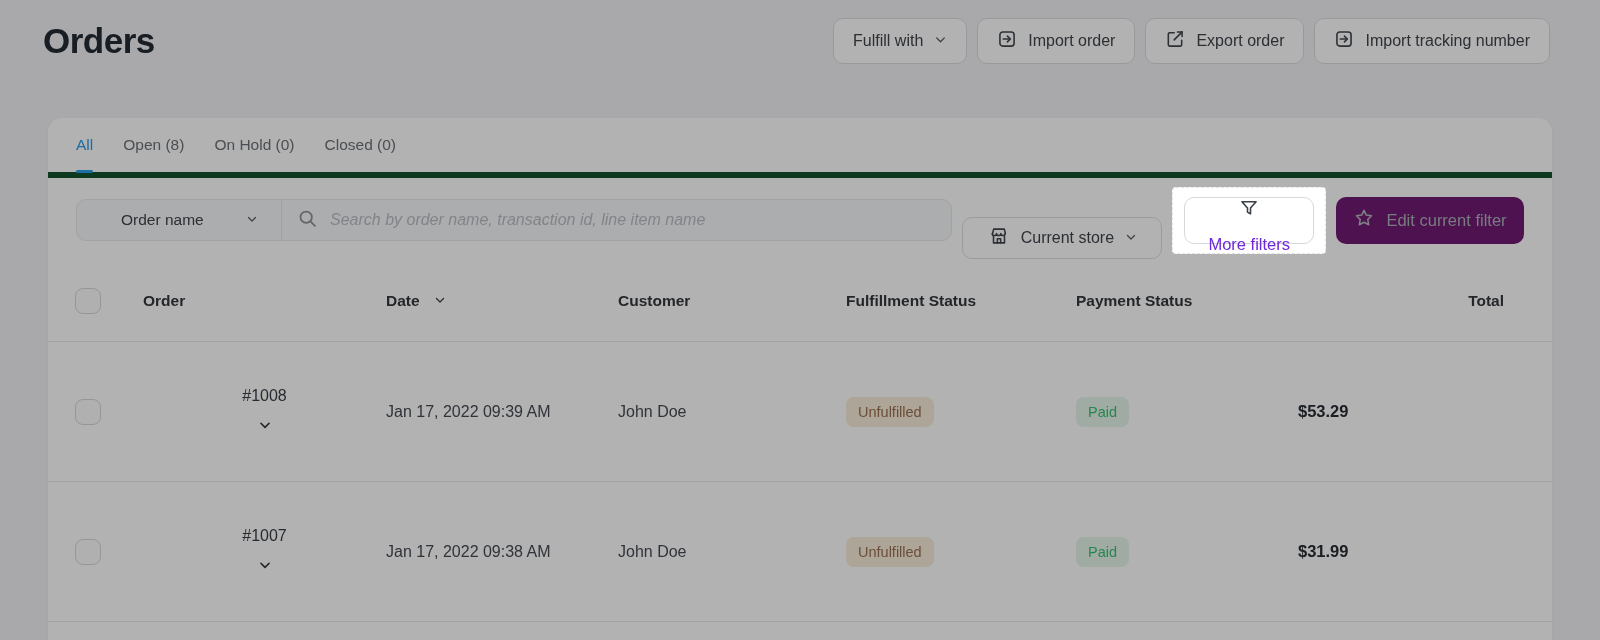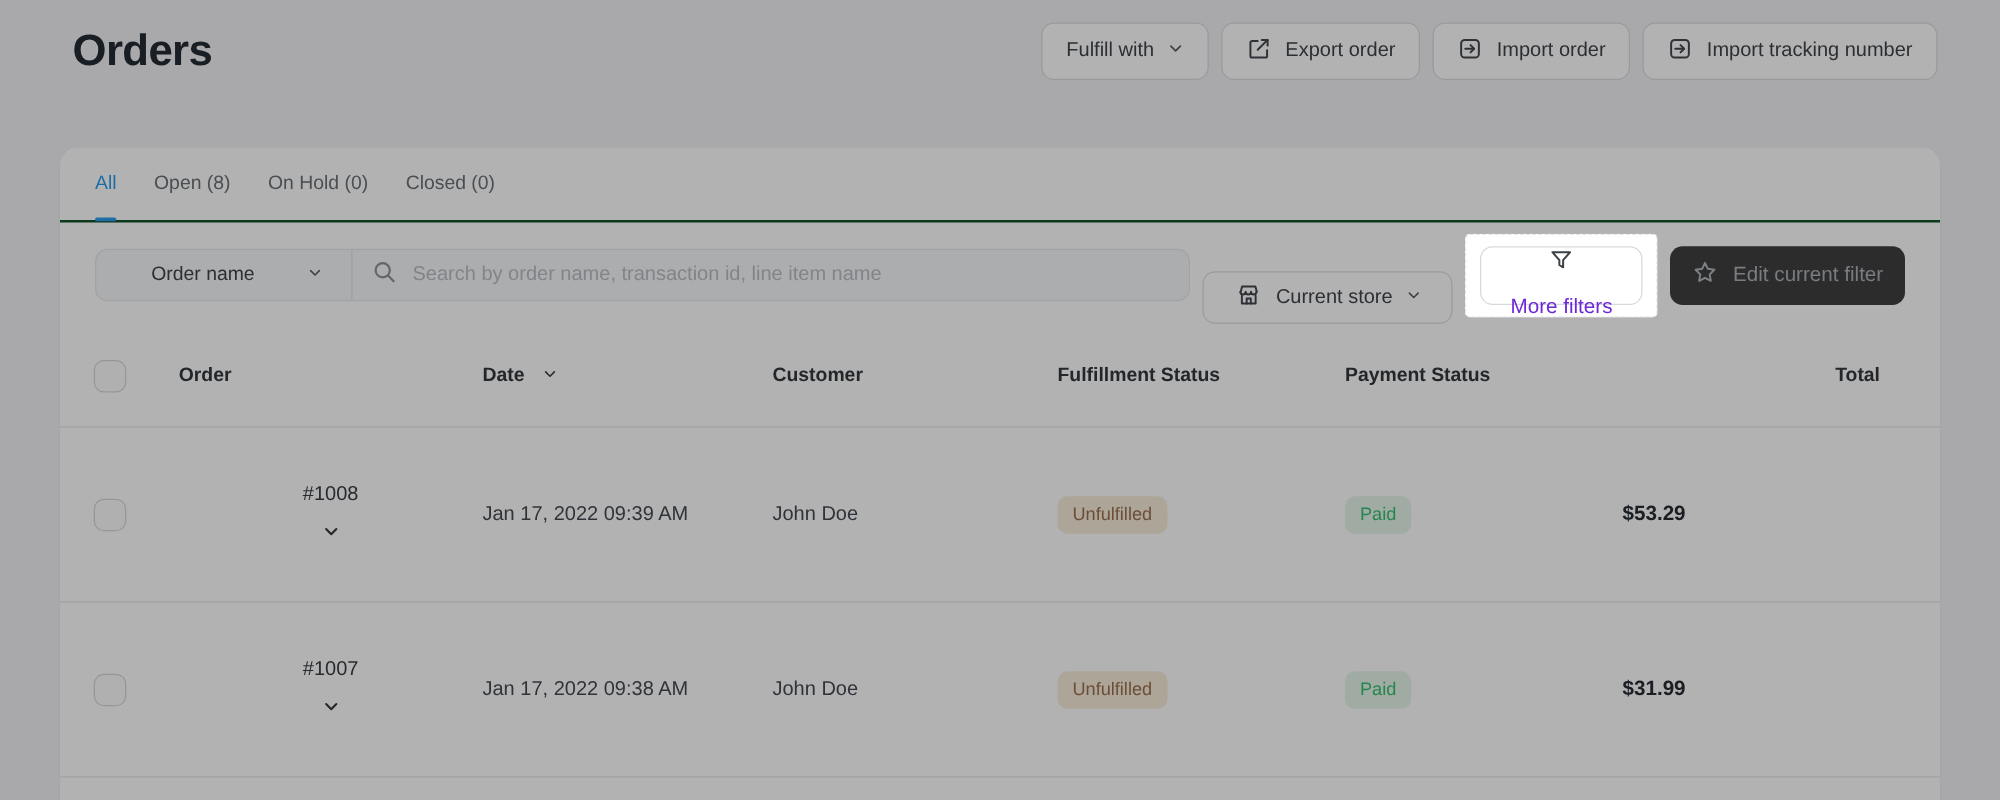--- a/index.html
+++ b/index.html
@@ -2,57 +2,57 @@
 <html><head>
 <meta charset="utf-8">
 <style>
   * { margin:0; padding:0; box-sizing:border-box; }
   html,body { width:1600px; height:640px; }
   .page {
     position:relative; width:1600px; height:640px; overflow:hidden;
     background:#f2f3f5; font-family:"Liberation Sans", sans-serif; color:#3c424a;
   }
   
-  .page-header { display:flex; justify-content:space-between; align-items:flex-start; padding:18px 50px 0 58px; }
+  .page-header { display:flex; justify-content:space-between; align-items:flex-start; padding:18px 50px 0 43px; }
   .page-title { font-size:35px; font-weight:700; color:#242b35; letter-spacing:-0.5px; line-height:46px; }
   .header-actions { display:flex; gap:10px; }
   .btn {
     display:inline-flex; align-items:center; gap:11px; height:46px; padding:0 19px;
     background:#ffffff; border:1px solid #d9dcdf; border-radius:10px;
     font-size:16px; color:#3f444a; cursor:pointer; font-family:inherit; white-space:nowrap;text-align:center;
   }
   .btn svg { flex:none; }
   
   .card { margin:54px 48px 0; background:#ffffff; border-radius:14px; height:700px; box-shadow:0 1px 3px rgba(0,0,0,.06); }
   
-  .tabs { display:flex; gap:30px; padding:0 28px; height:60px; align-items:stretch; border-bottom:2px solid #14532d; }
+  .tabs { display:flex; gap:30px; padding:0 28px; height:60px; align-items:stretch; border-bottom:6px solid #14532d; }
   .tab { position:relative; display:flex; align-items:center; font-size:15.5px; color:#6b7177; cursor:pointer; }
   .tab.active { color:#2b9dec; }
   .tab.active::after { content:""; position:absolute; left:0; right:0; bottom:-1px; height:3px; background:#2b9dec; border-radius:2px; }
   
   .filter-row { display:flex; align-items:center; gap:10px; padding:0 28px; margin-top:21px; height:42px; }
   .search-group { flex:1; display:flex; align-items:stretch; height:42px; background:#f7f8f9; border:1px solid #e7e9ea; border-radius:10px; overflow:visible; }
   .field-select { width:205px; flex:none; display:flex; align-items:center; justify-content:space-between; padding:0 23px 0 44px; border-right:1px solid #e3e5e7; color:#3f444a; font-size:15.5px; cursor:pointer; }
   .search-box { flex:1; display:flex; align-items:center; gap:12px; padding:0 10px 0 15px; color:#9aa0a6; }
-  .search-box input { flex:1; border:none; outline:none; background:transparent; font-size:16px; color:#3c424a; font-family:inherit; }
+  .search-box input { flex:1; border:none; outline:none; background:transparent; font-size:16px; color:#3c424a; font-family:inherit;font-style:italic; }
   .search-box input::placeholder { color:#b9bec4; }
   .ctrl-btn {
     flex:none; display:flex; align-items:center; justify-content:center; gap:11px; height:42px;
     background:#fff; border:1px solid #dcdfe2; border-radius:10px; font-size:16px; color:#3f444a; cursor:pointer; font-family:inherit;margin-top:36px;
   }
   .store-btn { width:200px; }
   
   .spotlight { position:relative; z-index:60; flex:none; background:#ffffff; border:1px dashed #e4e4e4; border-radius:4px; padding:9px 11px; }
   .more-filters-btn {
     display:flex; gap:13px; height:47px; padding:0 23px;
     background:#fff; border:1px solid #d6d9dc; border-radius:10px; font-size:16.5px; color:#6d28d9; cursor:pointer; font-family:inherit; white-space:nowrap;flex-direction:column;
   }
   .edit-filter-btn {
     flex:none; width:188px; height:47px; display:flex; align-items:center; justify-content:center; gap:11px;
-    background:#404040; border:none; border-radius:10px; font-size:16.5px; color:#acb1b7; cursor:default; font-family:inherit;
+    background:#701a75; border:none; border-radius:10px; font-size:16.5px; color:#acb1b7; cursor:default; font-family:inherit;
   }
   
   .thead, .trow { display:grid; grid-template-columns:95px 243px 232px 228px 230px 222px 1fr; align-items:center; }
   .thead { height:101px; padding-top:20px; border-bottom:1px solid #e7e8ea; font-size:15.5px; font-weight:700; color:#33383d; }
   .trow { height:140px; border-bottom:1px solid #e7e8ea; font-size:16px; color:#454b52; }
   .cb-cell { padding-left:27px; }
   .checkbox { width:26px; height:26px; border:1.5px solid #d4d7da; border-radius:8px; background:#fdfdfe; cursor:pointer; }
   .col-with-chevron { display:flex; align-items:center; gap:14px; }
   .order-cell { display:flex; align-items:center; gap:13px; color:#383e45; cursor:pointer;flex-direction:column; }
   .total-col { text-align:right; padding-right:48px; }
@@ -76,36 +76,36 @@
         <span>Fulfill with</span>
         <span class="muted-icon">
           <svg width="13" height="13" viewBox="0 0 24 24" fill="none" stroke="currentColor" stroke-width="2.6" stroke-linecap="round" stroke-linejoin="round">
               <path d="m5 9 7 7 7-7"></path>
             </svg>
         </span>
       </button>
       <button class="btn">
         <span>
           <svg width="20" height="20" viewBox="0 0 24 24" fill="none" stroke="#42474d" stroke-width="1.9" stroke-linecap="round" stroke-linejoin="round">
+            <rect x="3.5" y="3.5" width="17" height="17" rx="3.5"></rect>
+              <path d="M7.5 12h8"></path>
+              <path d="m12.5 8.5 3.5 3.5-3.5 3.5"></path>
+          </svg>
+        </span>
+        <span>Import order</span>
+      </button>
+      <button class="btn">
+        <span>
+          <svg width="20" height="20" viewBox="0 0 24 24" fill="none" stroke="#42474d" stroke-width="1.9" stroke-linecap="round" stroke-linejoin="round">
             <path d="M20 13.5V19a1.5 1.5 0 0 1-1.5 1.5h-13A1.5 1.5 0 0 1 4 19V6a1.5 1.5 0 0 1 1.5-1.5H11"></path>
             <path d="M15 3.5h5.5V9"></path>
               <path d="M20.5 3.5 11 13"></path>
           </svg>
         </span>
         <span>Export order</span>
-      </button>
-      <button class="btn">
-        <span>
-          <svg width="20" height="20" viewBox="0 0 24 24" fill="none" stroke="#42474d" stroke-width="1.9" stroke-linecap="round" stroke-linejoin="round">
-            <rect x="3.5" y="3.5" width="17" height="17" rx="3.5"></rect>
-              <path d="M7.5 12h8"></path>
-              <path d="m12.5 8.5 3.5 3.5-3.5 3.5"></path>
-          </svg>
-        </span>
-        <span>Import order</span>
       </button>
       <button class="btn">
         <span>
           <svg width="20" height="20" viewBox="0 0 24 24" fill="none" stroke="#42474d" stroke-width="1.9" stroke-linecap="round" stroke-linejoin="round">
             <rect x="3.5" y="3.5" width="17" height="17" rx="3.5"></rect>
               <path d="M7.5 12h8"></path>
               <path d="m12.5 8.5 3.5 3.5-3.5 3.5"></path>
           </svg>
         </span>
         <span>Import tracking number</span>

